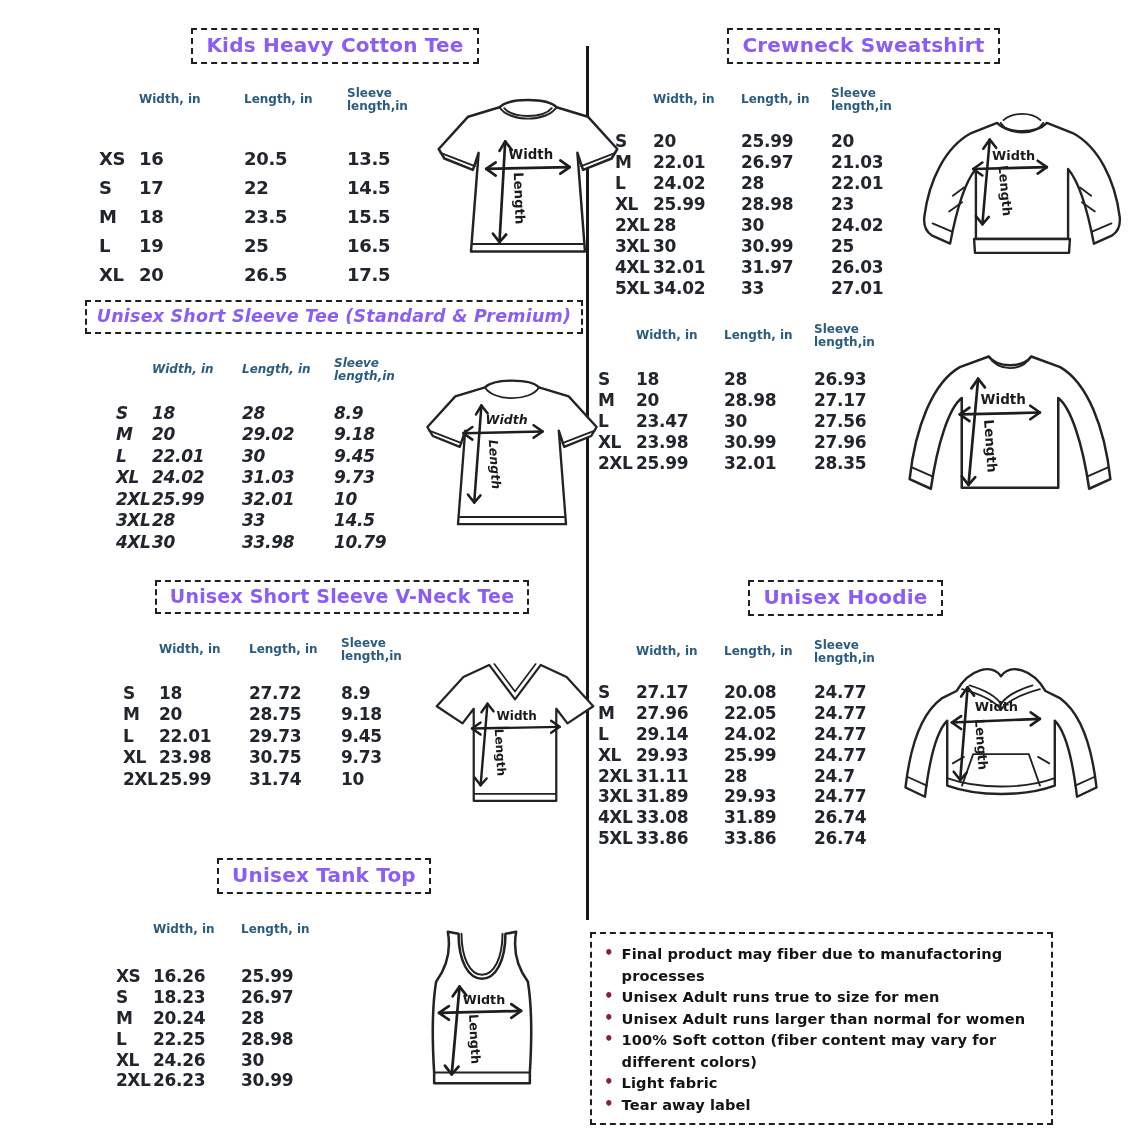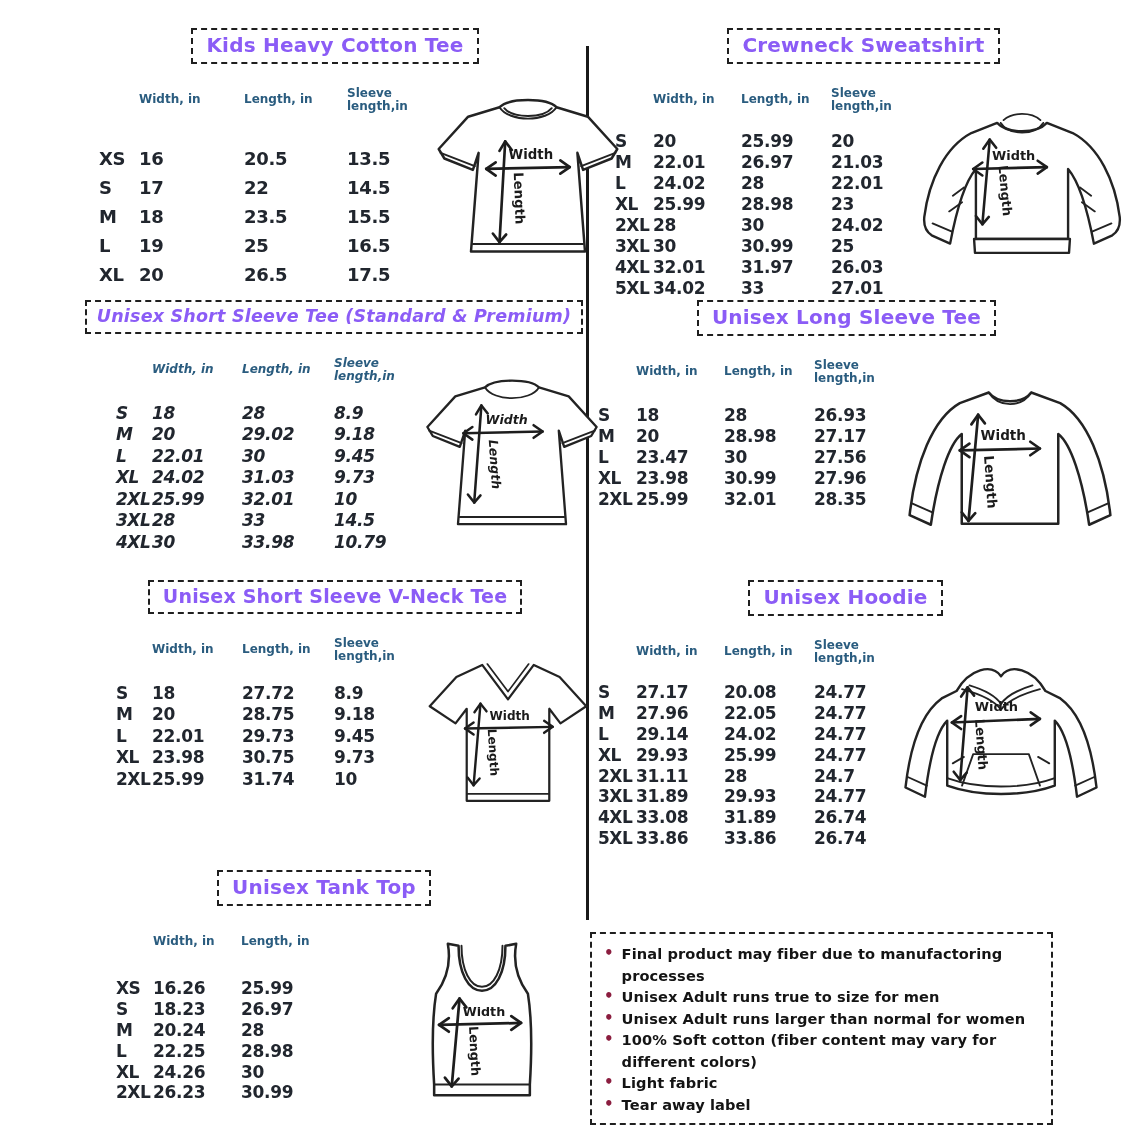--- a/index.html
+++ b/index.html
@@ -6,23 +6,23 @@
   body{
     width:1140px;height:1140px;position:relative;background:#ffffff;
     font-family:"DejaVu Sans","Liberation Sans",sans-serif;color:#21262e;
     overflow:hidden;
   }
   .section{position:absolute;}
   #sec-kids      {left:85px;  top:28px;  width:500px;}
   #sec-crewneck  {left:610px; top:28px;  width:507px;}
   #sec-std       {left:80px;  top:300px; width:508px;font-style:italic;}
   #sec-longsleeve{left:593px; top:300px; width:507px;}
-  #sec-vneck     {left:85px;  top:580px; width:500px;}
+  #sec-vneck     {left:92px;  top:580px; width:500px;}
   #sec-hoodie    {left:593px; top:580px; width:505px;}
-  #sec-tank      {left:85px;  top:858px; width:478px;margin-top:12px;}
+  #sec-tank      {left:85px;  top:858px; width:478px;}
 
   .title-row{text-align:center;}
   .title-box{
     display:inline-block;border:2.5px dashed #1f1f1f;padding:3px 13px 5px;
     color:#8b5cf6;font-weight:bold;font-size:20px;letter-spacing:.2px;white-space:nowrap;
   }
   .title-box.long{font-size:17.5px;padding:4px 10px 6px;}
   .title-box.med{font-size:19px;}
 
   .content{display:flex;align-items:flex-start;}
@@ -274,21 +274,20 @@
           <path class="a" d="M124,58 L134,65 L124,72"></path>
         </g>
         <text class="svgtxt" x="94" y="57" text-anchor="middle">Width</text>
         <text class="svgtxt" x="76" y="102" text-anchor="middle" transform="rotate(86 76 102)">Length</text>
       </svg>
     </div>
   </div>
 </section>
 
 <section class="section" id="sec-longsleeve">
-  <div class="title-row"><span class="title-box">Unisex Long Sleeve Tee</span></div>
   <div class="content">
     <div class="size-table" style="--cols:38px 88px 90px 85px; --rh:21px; --hgap:12px; padding-left:5px; width:306px;">
         <div class="trow thead">
           <span class="size-head"></span>
           <span class="col-head">Width, in</span>
           <span class="col-head">Length, in</span>
           <span class="col-head">Sleeve
 length,in</span>
         </div>
         <div class="trow">

